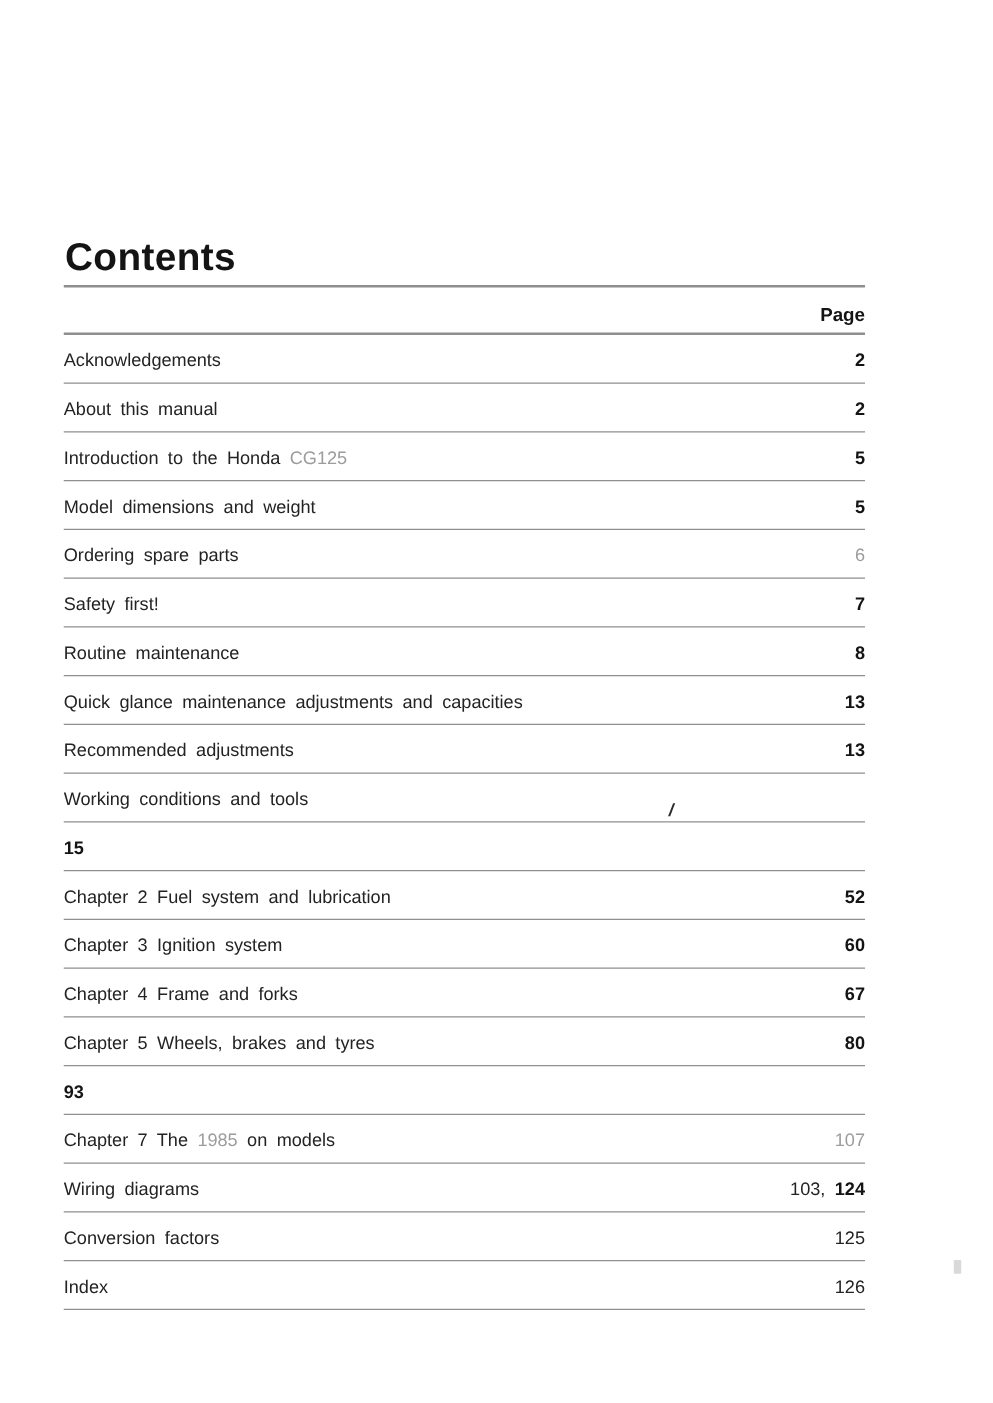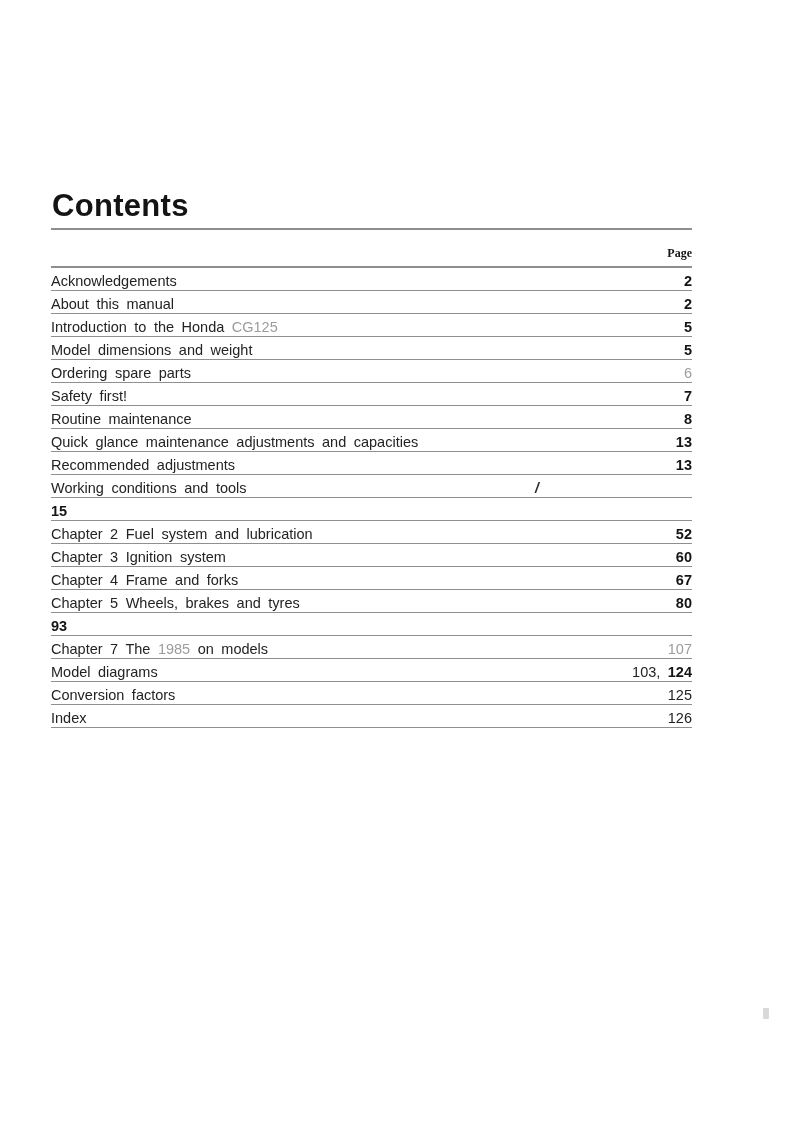--- a/index.html
+++ b/index.html
@@ -34,29 +34,28 @@
   .page-header-row {
     box-sizing: border-box;
     height: 38px;
     display: flex;
     justify-content: flex-end;
     align-items: flex-end;
     padding-bottom: 5px;
     border-bottom: 2px solid #8e8e8e;
   }
   .page-header-label {
-    font-size: 12px;
+    font-size: 15px;
     font-weight: 700;
     color: #141414;
-    font-family: Liberation Serif, serif;
   }
   .toc-row {
     position: relative;
     box-sizing: border-box;
-    height: 23px;
+    height: 39px;
     display: flex;
     justify-content: space-between;
     align-items: center;
     padding-top: 3px;
     border-bottom: 1.5px solid #8f8f8f;
     font-size: 14.5px;
     color: #232323;
     word-spacing: 0.24em;
     white-space: nowrap;
   }
@@ -156,21 +155,21 @@
           <span class="toc-pages"><span class="seg-bold">80</span></span>
         </div>
         <div class="toc-row">
           <span class="toc-pages"><span class="seg-bold">93</span></span>
         </div>
         <div class="toc-row">
           <span class="toc-label"><span>Chapter 7 The </span><span class="seg-muted">1985</span><span> on models</span></span>
           <span class="toc-pages"><span class="seg-muted">107</span></span>
         </div>
         <div class="toc-row">
-          <span class="toc-label"><span>Model diagrams</span></span>
+          <span class="toc-label"><span>Wiring diagrams</span></span>
           <span class="toc-pages"><span>103,</span><span class="seg-bold"> 124</span></span>
         </div>
         <div class="toc-row">
           <span class="toc-label"><span>Conversion factors</span></span>
           <span class="toc-pages"><span>125</span></span>
         </div>
         <div class="toc-row">
           <span class="toc-label"><span>Index</span></span>
           <span class="toc-pages"><span>126</span></span>
         </div>

